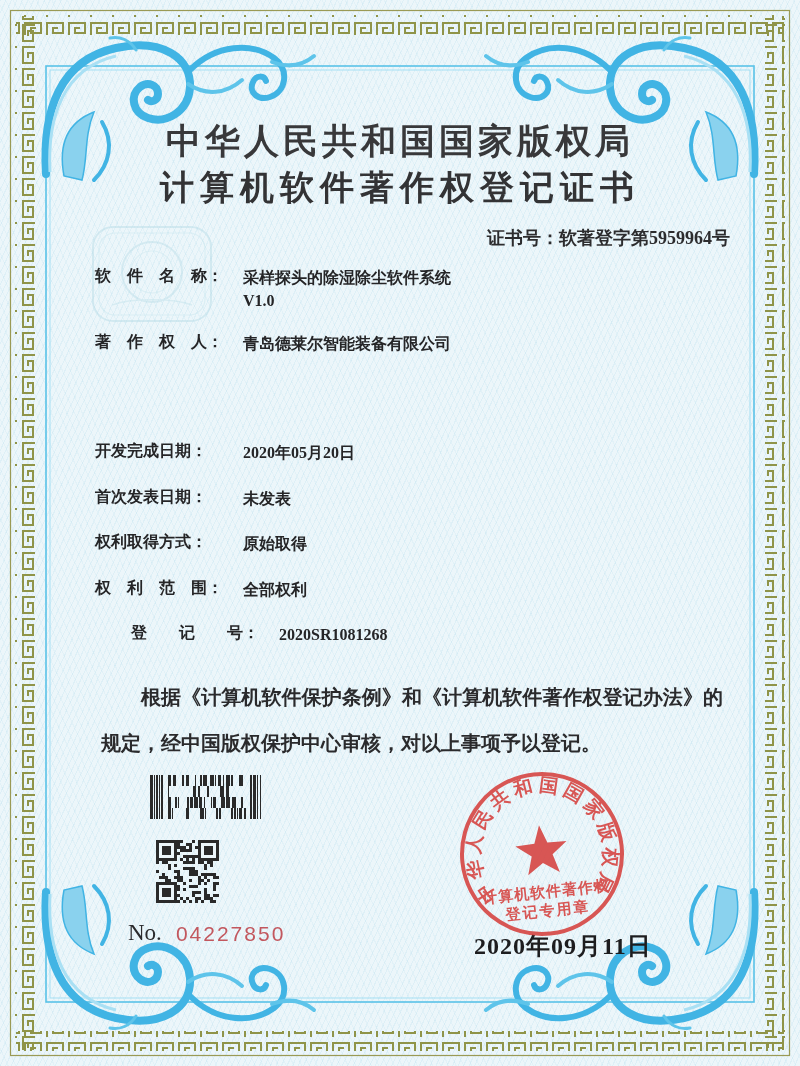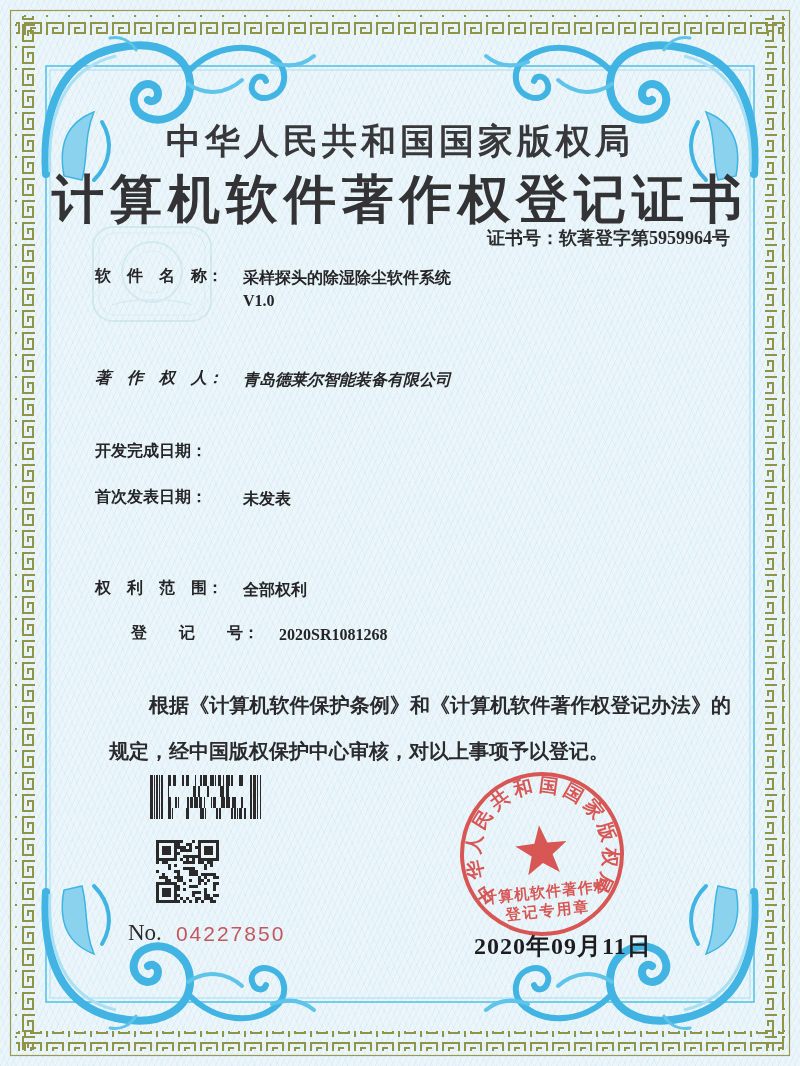--- a/index.html
+++ b/index.html
@@ -18,41 +18,41 @@
   }
   .deco{position:absolute;left:0;top:0;}
   .content{position:absolute;left:0;top:0;width:800px;height:1066px;}
   .authority{
     position:absolute;left:0;top:118px;width:800px;
     text-align:center;font-size:35px;font-weight:bold;
     letter-spacing:4px;color:#38383a;margin:0;
   }
   .cert-title{
     position:absolute;left:0;top:165px;width:800px;
-    text-align:center;font-size:52px;font-weight:bold;
+    text-align:center;font-size:34px;font-weight:bold;
     letter-spacing:6px;color:#333335;margin:0;
   }
   .certno{
     position:absolute;left:487px;top:226px;
     font-size:18px;font-weight:bold;color:#2c2c2e;
     display:flex;white-space:nowrap;
   }
   .row{
     position:absolute;left:95px;display:flex;
     font-size:16px;font-weight:bold;color:#252527;
     white-space:nowrap;
   }
   .row .lbl{min-width:148px;}
   .row .val{line-height:1.45;}
-  .r1{top:266px;} .r2{top:368px;font-style:italic;} .r3{top:441px;} .r4{top:487px;}
+  .r1{top:266px;} .r2{top:332px;} .r3{top:441px;} .r4{top:487px;}
   .r5{top:532px;} .r6{top:578px;} .r7{top:623px;margin-left:36px;}
   .statement{
     position:absolute;left:93px;top:666px;width:622px;
     font-size:20px;font-weight:bold;color:#2a2a2c;
-    line-height:46px;text-align:justify;text-indent:2em;margin:16px;
+    line-height:46px;text-align:justify;text-indent:2em;margin:8px;
   }
   .barcode-wrap{position:absolute;left:150px;top:775px;}
   .qr-wrap{position:absolute;left:156px;top:840px;}
   .serial{
     position:absolute;left:128px;top:920px;
     font-size:23px;color:#2b2b2d;display:flex;gap:14px;align-items:flex-end;
   }
   .serial .num{
     color:#c2575e;font-size:21px;letter-spacing:2px;
     font-family:"Liberation Sans","DejaVu Sans",sans-serif;
@@ -127,24 +127,29 @@
         <span>采样探头的除湿除尘软件系统</span><br>
         <span>V1.0</span>
       </span>
     </div>
     <div class="row r2">
       <span class="lbl">著　作　权　人：</span>
       <span class="val">青岛德莱尔智能装备有限公司</span>
     </div>
     <div class="row r3">
       <span class="lbl">开发完成日期：</span>
+      <span class="val">2020年05月20日</span>
     </div>
     <div class="row r4">
       <span class="lbl">首次发表日期：</span>
       <span class="val">未发表</span>
+    </div>
+    <div class="row r5">
+      <span class="lbl">权利取得方式：</span>
+      <span class="val">原始取得</span>
     </div>
     <div class="row r6">
       <span class="lbl">权　利　范　围：</span>
       <span class="val">全部权利</span>
     </div>
     <div class="row r7">
       <span class="lbl">登　　记　　号：</span>
       <span class="val">2020SR1081268</span>
     </div>
 

